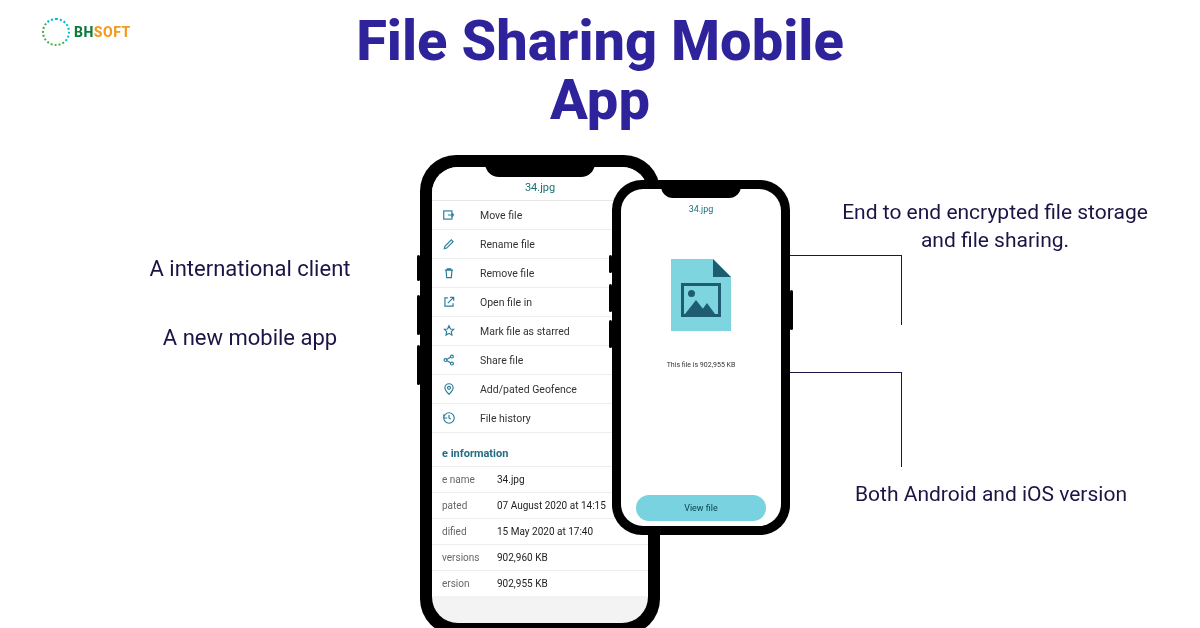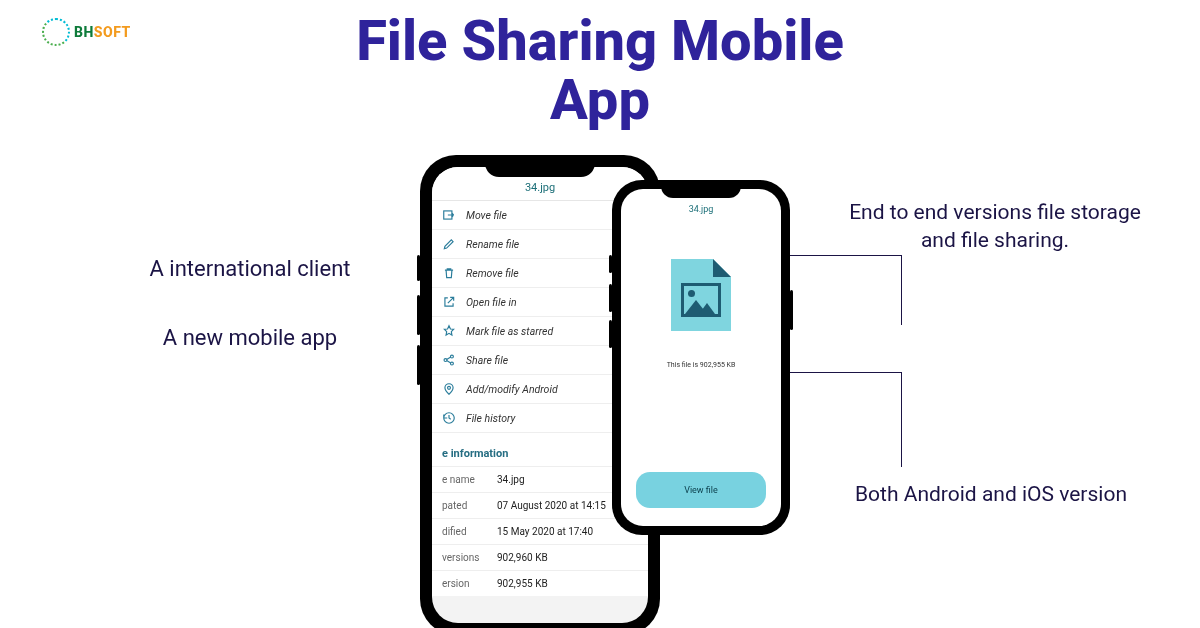--- a/index.html
+++ b/index.html
@@ -132,26 +132,25 @@
     justify-content: center;
     padding-bottom: 6px;
     font-size: 11px;
     color: #1c6f78;
     border-bottom: 1px solid #e6e6e6;
   }
   .phone1 .list { background: #fff; }
   .phone1 .row {
     display: flex;
     align-items: center;
-    gap: 10px;
+    gap: 24px;
     padding: 7px 10px;
     border-bottom: 1px solid #eee;
     font-size: 10.5px;
     color: #333;
-    font-style: italic;
   }
   .phone1 .row .ico { width: 14px; height: 14px; flex: 0 0 14px; color:#2b7d9b; }
   .phone1 .section-h {
     padding: 14px 10px 6px;
     font-size: 11px;
     font-weight: 700;
     color: #256d82;
     background:#fff;
   }
   .phone1 .info-row {
@@ -261,29 +260,29 @@
     border-bottom:11px solid #1e5c72;
   }
   .phone2 .caption {
     margin-top: 30px;
     font-size: 7px;
     color:#333;
   }
   .phone2 .spacer { flex:1; }
   .phone2 .btn {
     width: 130px;
-    height: 36px;
+    height: 26px;
     border-radius: 14px;
     background: #78d2e0;
     color: #0a3d4a;
     font-size: 9px;
     display:flex;
     align-items:center;
     justify-content:center;
-    margin-bottom: 18px;
+    margin-bottom: 5px;
   }
   .phone2 .sb-l1 { position:absolute; left:-3px; top:75px; width:3px; height:18px; background:#000; border-radius:2px;}
   .phone2 .sb-l2 { position:absolute; left:-3px; top:104px; width:3px; height:28px; background:#000; border-radius:2px;}
   .phone2 .sb-l3 { position:absolute; left:-3px; top:140px; width:3px; height:28px; background:#000; border-radius:2px;}
   .phone2 .sb-r  { position:absolute; right:-3px; top:110px; width:3px; height:40px; background:#000; border-radius:2px;}
 
   svg { display:block; }
 </style>
 </head>
 <body>
@@ -298,21 +297,21 @@
 <div class="hero-title">
   <span>File Sharing Mobile</span><br>
   <span>App</span>
 </div>
 
 <div class="left-copy">
   <div>A international client</div>
   <div class="block2">A new mobile app</div>
 </div>
 
-<div class="right-copy-1">End to end versions file storage and file sharing.</div>
+<div class="right-copy-1">End to end encrypted file storage and file sharing.</div>
 <div class="right-copy-2">Both Android and iOS version</div>
 
 <div class="callout callout-1"></div>
 <div class="callout-2"></div>
 
 <div class="phone1">
   <div class="side-btn sb-l1"></div>
   <div class="side-btn sb-l2"></div>
   <div class="side-btn sb-l3"></div>
   <div class="side-btn sb-r"></div>
@@ -358,21 +357,21 @@
             <circle cx="17" cy="18" r="2.5"></circle>
             <path d="M8 11l7-4M8 13l7 4"></path>
           </svg>
         <span>Share file</span>
       </div>
       <div class="row">
         <svg class="ico" viewBox="0 0 24 24" fill="none" stroke="currentColor" stroke-width="2">
             <path d="M12 21s7-6 7-11a7 7 0 10-14 0c0 5 7 11 7 11z"></path>
             <circle cx="12" cy="10" r="2.5"></circle>
           </svg>
-        <span>Add/modify Android</span>
+        <span>Add/pated Geofence</span>
       </div>
       <div class="row">
         <svg class="ico" viewBox="0 0 24 24" fill="none" stroke="currentColor" stroke-width="2">
             <path d="M3 12a9 9 0 109-9 9 9 0 00-9 9zm9-5v5l3 2M3 6v6h6"></path>
           </svg>
         <span>File history</span>
       </div>
     </div>
     <div class="section-h">e information</div>
     <div class="info-row">

